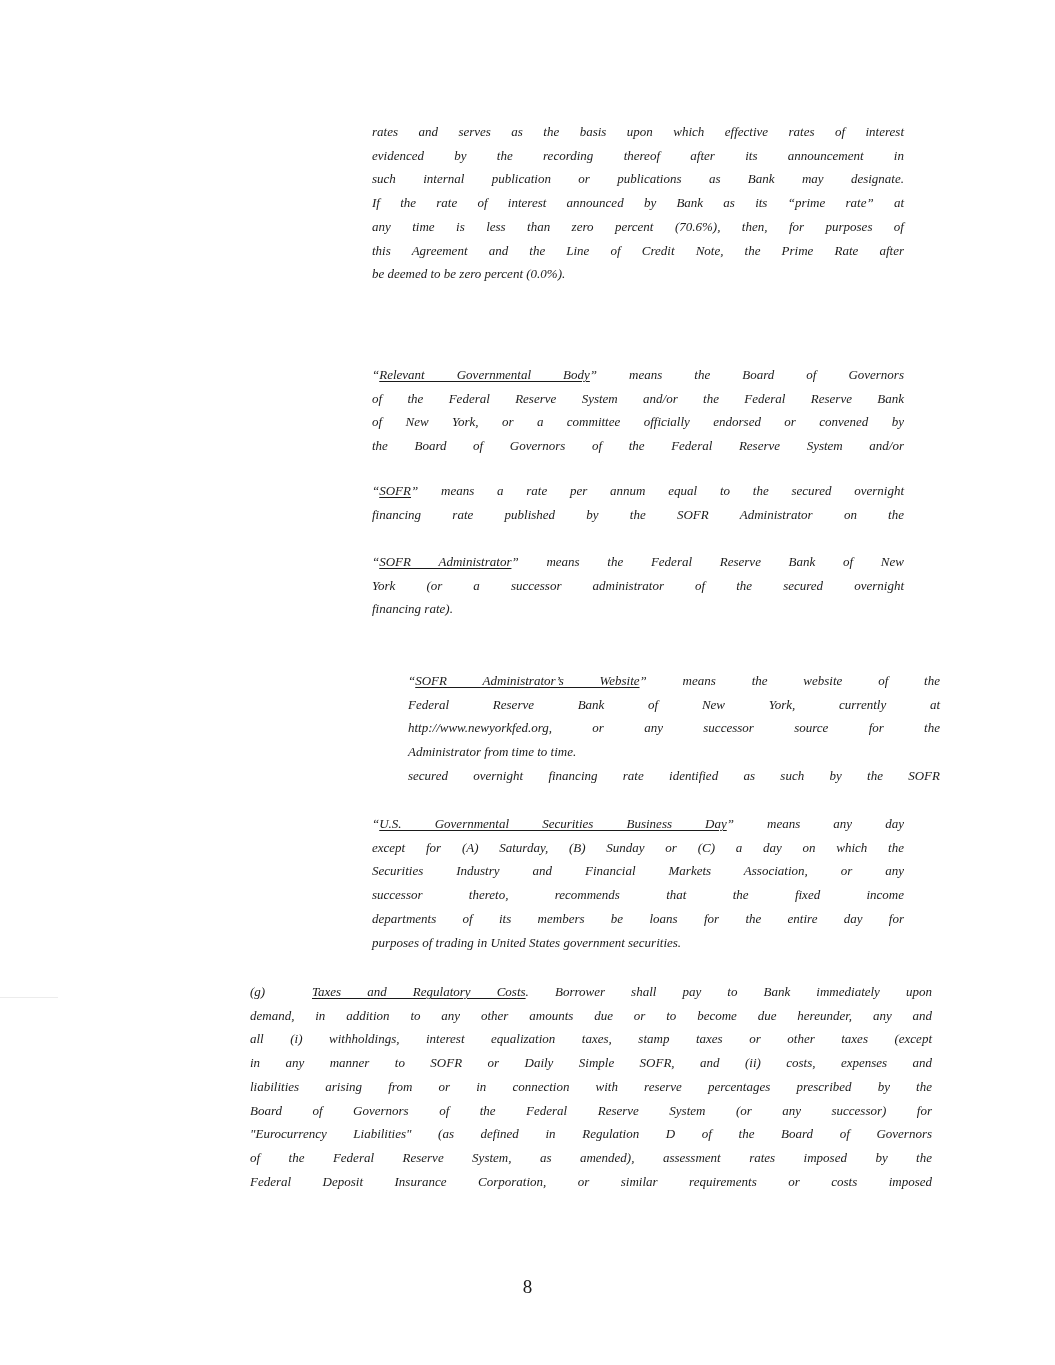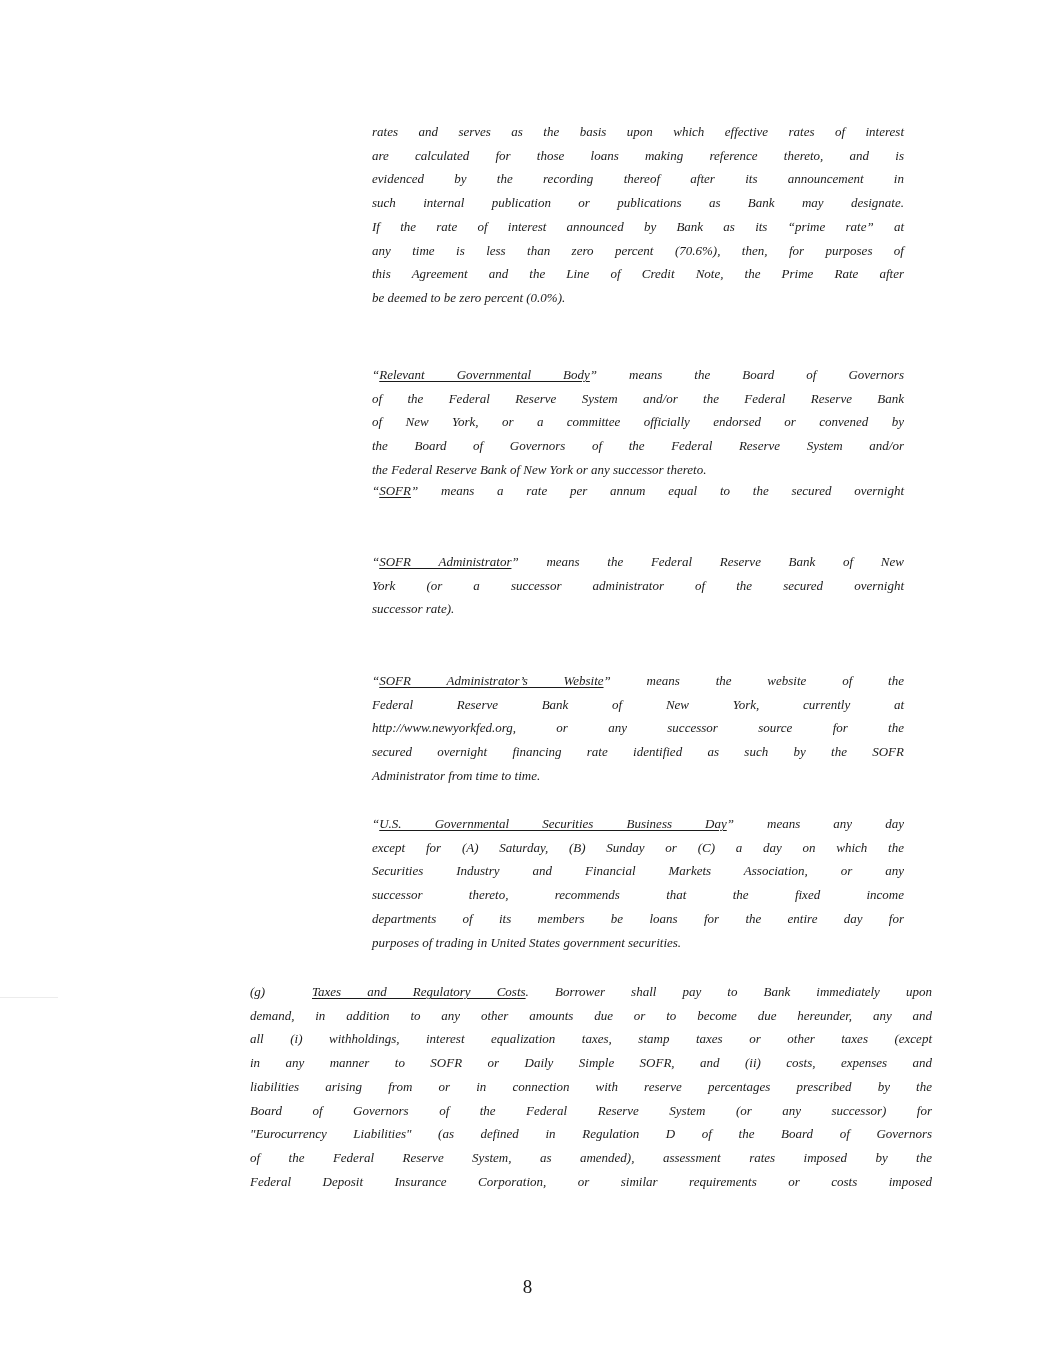--- a/index.html
+++ b/index.html
@@ -72,53 +72,52 @@
       background: #ececec;
     }
   </style>
 </head>
 <body>
 
 <div class="page">
 
   <div class="para indented" style="top:120px;">
     <span class="line">rates and serves as the basis upon which effective rates of interest</span>
-    <span class="line">are calculated for those loans making reference thereto, and is</span>
     <span class="line">evidenced by the recording thereof after its announcement in</span>
     <span class="line">such internal publication or publications as Bank may designate.</span>
     <span class="line">If the rate of interest announced by Bank as its “prime rate” at</span>
     <span class="line">any time is less than zero percent (70.6%), then, for purposes of</span>
     <span class="line">this Agreement and the Line of Credit Note, the Prime Rate after</span>
     <span class="line last">be deemed to be zero percent (0.0%).</span>
   </div>
 
   <div class="para indented" style="top:363px;">
     <span class="line"><span>“</span><span class="u">Relevant Governmental Body</span><span>” means the Board of Governors</span></span>
     <span class="line">of the Federal Reserve System and/or the Federal Reserve Bank</span>
     <span class="line">of New York, or a committee officially endorsed or convened by</span>
     <span class="line">the Board of Governors of the Federal Reserve System and/or</span>
-    <span class="line last">the Federal Reserve Bank of New York or any successor thereto.</span>
   </div>
 
   <div class="para indented" style="top:479px;">
     <span class="line"><span>“</span><span class="u">SOFR</span><span>” means a rate per annum equal to the secured overnight</span></span>
+    <span class="line">financing rate published by the SOFR Administrator on the</span>
   </div>
 
   <div class="para indented" style="top:550px;">
     <span class="line"><span>“</span><span class="u">SOFR Administrator</span><span>” means the Federal Reserve Bank of New</span></span>
     <span class="line">York (or a successor administrator of the secured overnight</span>
-    <span class="line last">successor rate).</span>
+    <span class="line last">financing rate).</span>
   </div>
 
-  <div class="para indented" style="top:669px;">
+  <div class="para indented" style="top:669px;margin-left:36px;">
     <span class="line"><span>“</span><span class="u">SOFR Administrator’s Website</span><span>” means the website of the</span></span>
     <span class="line">Federal Reserve Bank of New York, currently at</span>
     <span class="line">http://www.newyorkfed.org, or any successor source for the</span>
+    <span class="line last">Administrator from time to time.</span>
     <span class="line">secured overnight financing rate identified as such by the SOFR</span>
-    <span class="line last">Administrator from time to time.</span>
   </div>
 
   <div class="para indented" style="top:812px;">
     <span class="line"><span>“</span><span class="u">U.S. Governmental Securities Business Day</span><span>” means any day</span></span>
     <span class="line">except for (A) Saturday, (B) Sunday or (C) a day on which the</span>
     <span class="line">Securities Industry and Financial Markets Association, or any</span>
     <span class="line">successor thereto, recommends that the fixed income</span>
     <span class="line">departments of its members be loans for the entire day for</span>
     <span class="line last">purposes of trading in United States government securities.</span>
   </div>

